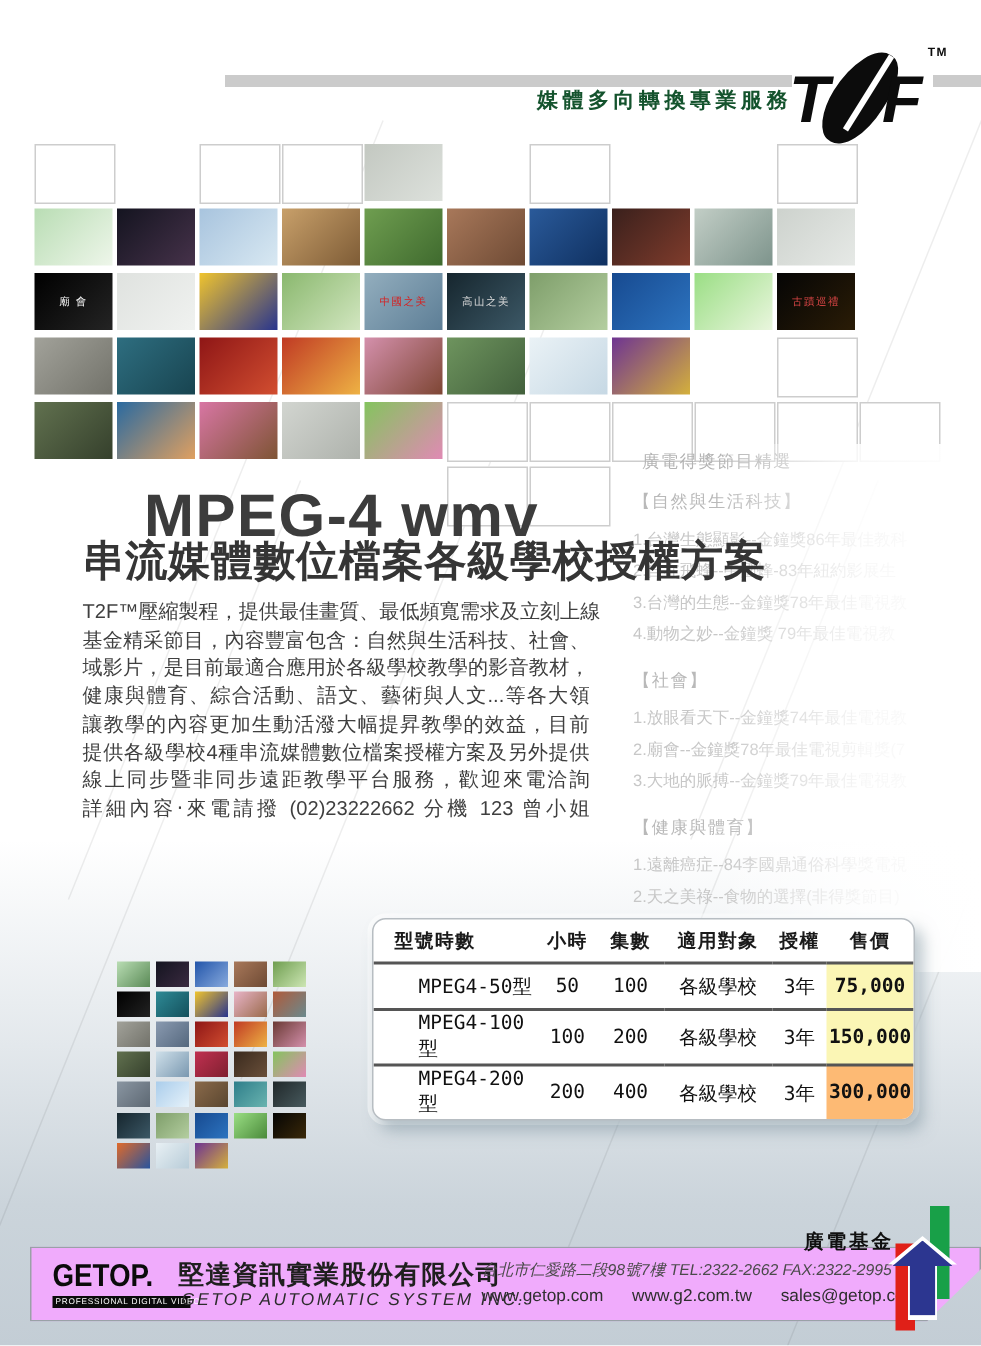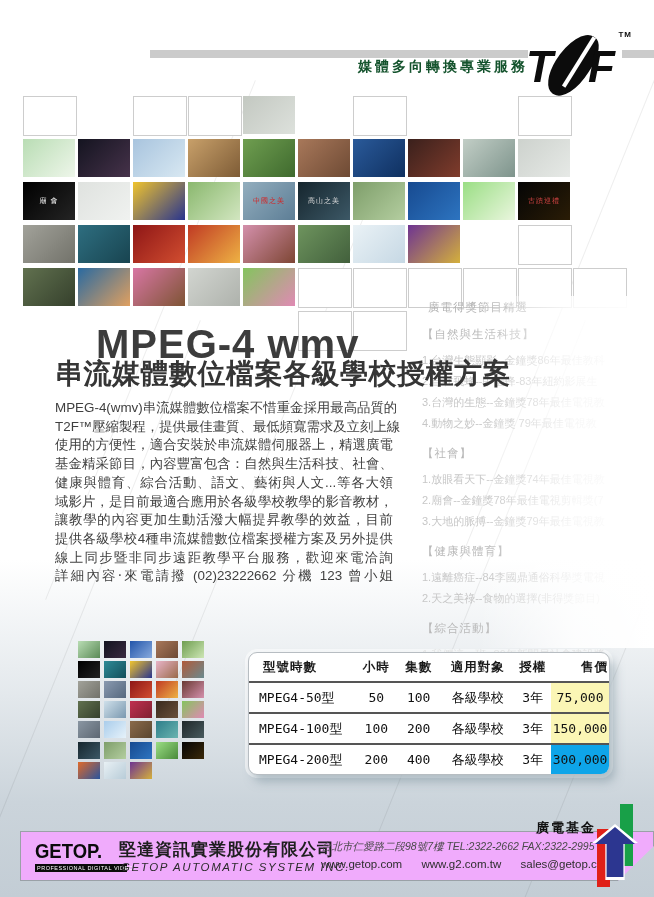--- a/index.html
+++ b/index.html
@@ -38,30 +38,30 @@
   
   .awards{position:absolute;left:422px;top:300px;width:232px;z-index:2;overflow:hidden;}
   .awards .aw-title{font-size:11.5px;color:#b3b3b3;letter-spacing:1px;margin:0 0 9px 6px;white-space:nowrap;}
   .awards .aw-head{font-size:11.5px;color:#b9b9b9;letter-spacing:1px;margin:12px 0 8px 0;white-space:nowrap;}
   .awards .aw-item{font-size:11px;color:#c7c7c7;line-height:21px;white-space:nowrap;}
   .aw-fade{position:absolute;left:478px;top:296px;width:176px;height:352px;z-index:3;
     background:linear-gradient(90deg,rgba(255,255,255,0) 0%,rgba(255,255,255,.85) 55%,#ffffff 100%);}
   
   .mcell{position:absolute;width:22px;height:17px;z-index:2;}
   
-  .panel{position:absolute;left:248px;top:652px;width:360px;z-index:5;background:#ffffff;
+  .panel{position:absolute;left:248px;top:612px;width:360px;z-index:5;background:#ffffff;
     border:1px solid #b7bdc2;border-radius:9px;overflow:hidden;
     box-shadow:5px 7px 10px rgba(122,143,156,.5), 0 0 0 3px rgba(255,255,255,.55);}
   .panel table{border-collapse:collapse;width:100%;}
   .panel th{font-size:12.5px;font-weight:bold;color:#1a1a1a;height:26px;text-align:center;letter-spacing:1px;}
   .panel th:first-child{text-align:left;padding-left:14px;}
   .panel td{font-family:"DejaVu Sans Mono","Liberation Mono",monospace;font-size:13px;color:#111;height:27px;
     text-align:center;border-top:2px solid #555;}
-  .panel td:first-child{text-align:left;padding-left:10px;}
-  .panel td.price{background:#fbf6b5;font-weight:normal;}
+  .panel td:first-child{text-align:left;padding-left:30px;}
+  .panel td.price{background:#fbf6b5;font-weight:bold;}
   
   .fband{position:absolute;left:20px;top:831px;width:632px;height:48px;background:#f0abfc;border:1px solid #9aa1a7;z-index:5;
     clip-path:polygon(0 0,100% 0,100% 30%,94.3% 100%,0 100%);}
   .glogo{position:absolute;left:14px;top:7px;width:96px;}
   .glogo .gt{font-size:21px;font-weight:900;color:#0b0b0b;letter-spacing:0;transform:scaleX(.88);transform-origin:left;white-space:nowrap;}
   .glogo .gbar{margin-top:1px;background:#0b0b0b;color:#ffffff;font-size:5.5px;letter-spacing:.5px;
     text-align:center;padding:1px 2px;width:88px;white-space:nowrap;}
   .company-zh{position:absolute;left:98px;top:6px;font-size:17px;font-weight:bold;color:#1f1f1f;letter-spacing:1px;white-space:nowrap;}
   .company-en{position:absolute;left:100px;top:29px;font-size:11.5px;color:#2c2c2c;letter-spacing:1.6px;white-space:nowrap;font-style:italic;}
   .addr{position:absolute;left:300px;top:8px;font-size:10.5px;color:#4a4a4a;white-space:nowrap;font-style:italic;}
@@ -161,26 +161,24 @@
       <div class="cell box" style="left: 518px; top: 268px;"></div>
       <div class="cell box" style="left: 573px; top: 268px;"></div>
       <div class="cell box" style="left: 298px; top: 311px;"></div>
       <div class="cell box" style="left: 353px; top: 311px;"></div>
     </div>
 
   <div class="title1">MPEG-4 wmv</div>
   <div class="title2">串流媒體數位檔案各級學校授權方案</div>
 
   <div class="body" id="bodyBlock">
-      <div class="bl">MPEG-4(wmv)串流媒體數位檔案不惜重金採用最高品質的</div>
       <div class="bl">T2F™壓縮製程，提供最佳畫質、最低頻寬需求及立刻上線</div>
-      <div class="bl">使用的方便性，適合安裝於串流媒體伺服器上，精選廣電</div>
       <div class="bl">基金精采節目，內容豐富包含：自然與生活科技、社會、</div>
+      <div class="bl">域影片，是目前最適合應用於各級學校教學的影音教材，</div>
       <div class="bl">健康與體育、綜合活動、語文、藝術與人文...等各大領</div>
-      <div class="bl">域影片，是目前最適合應用於各級學校教學的影音教材，</div>
       <div class="bl">讓教學的內容更加生動活潑大幅提昇教學的效益，目前</div>
       <div class="bl">提供各級學校4種串流媒體數位檔案授權方案及另外提供</div>
       <div class="bl">線上同步暨非同步遠距教學平台服務，歡迎來電洽詢</div>
       <div class="bl">詳細內容‧來電請撥 (02)23222662 分機 123 曾小姐</div>
     </div>
 
   <div class="awards" id="awardsBlock">
       <div class="aw-title">廣電得獎節目精選</div>
       <div class="aw-head">【自然與生活科技】</div>
       <div class="aw-item">1.台灣生態顯影--金鐘獎86年最佳教科</div>
@@ -238,21 +236,21 @@
 
   <div class="panel">
     <table>
       <thead>
           <tr id="ptHead">
             <th style="width: 100px;">型號時數</th>
             <th style="width: 40px;">小時</th>
             <th style="width: 46px;">集數</th>
             <th style="width: 80px;">適用對象</th>
             <th style="width: 38px;">授權</th>
-            <th style="width: 56px; text-align: right;">售價</th>
+            <th style="width: 56px;">售價</th>
           </tr>
         </thead>
       <tbody id="ptBody">
           <tr>
             <td>MPEG4-50型</td>
             <td>50</td>
             <td>100</td>
             <td>各級學校</td>
             <td>3年</td>
             <td class="price" style="background: rgb(251, 246, 181);">75,000</td>
@@ -264,21 +262,21 @@
             <td>各級學校</td>
             <td>3年</td>
             <td class="price" style="background: rgb(251, 246, 181);">150,000</td>
           </tr>
           <tr>
             <td>MPEG4-200型</td>
             <td>200</td>
             <td>400</td>
             <td>各級學校</td>
             <td>3年</td>
-            <td class="price" style="background: #0ea5e9;">300,000</td>
+            <td class="price" style="background: #fdba74;">300,000</td>
           </tr>
         </tbody>
     </table>
   </div>
 
   <div class="fband">
     <div class="glogo">
       <div class="gt">GETOP.</div>
       <div class="gbar">PROFESSIONAL DIGITAL VIDEO</div>
     </div>

